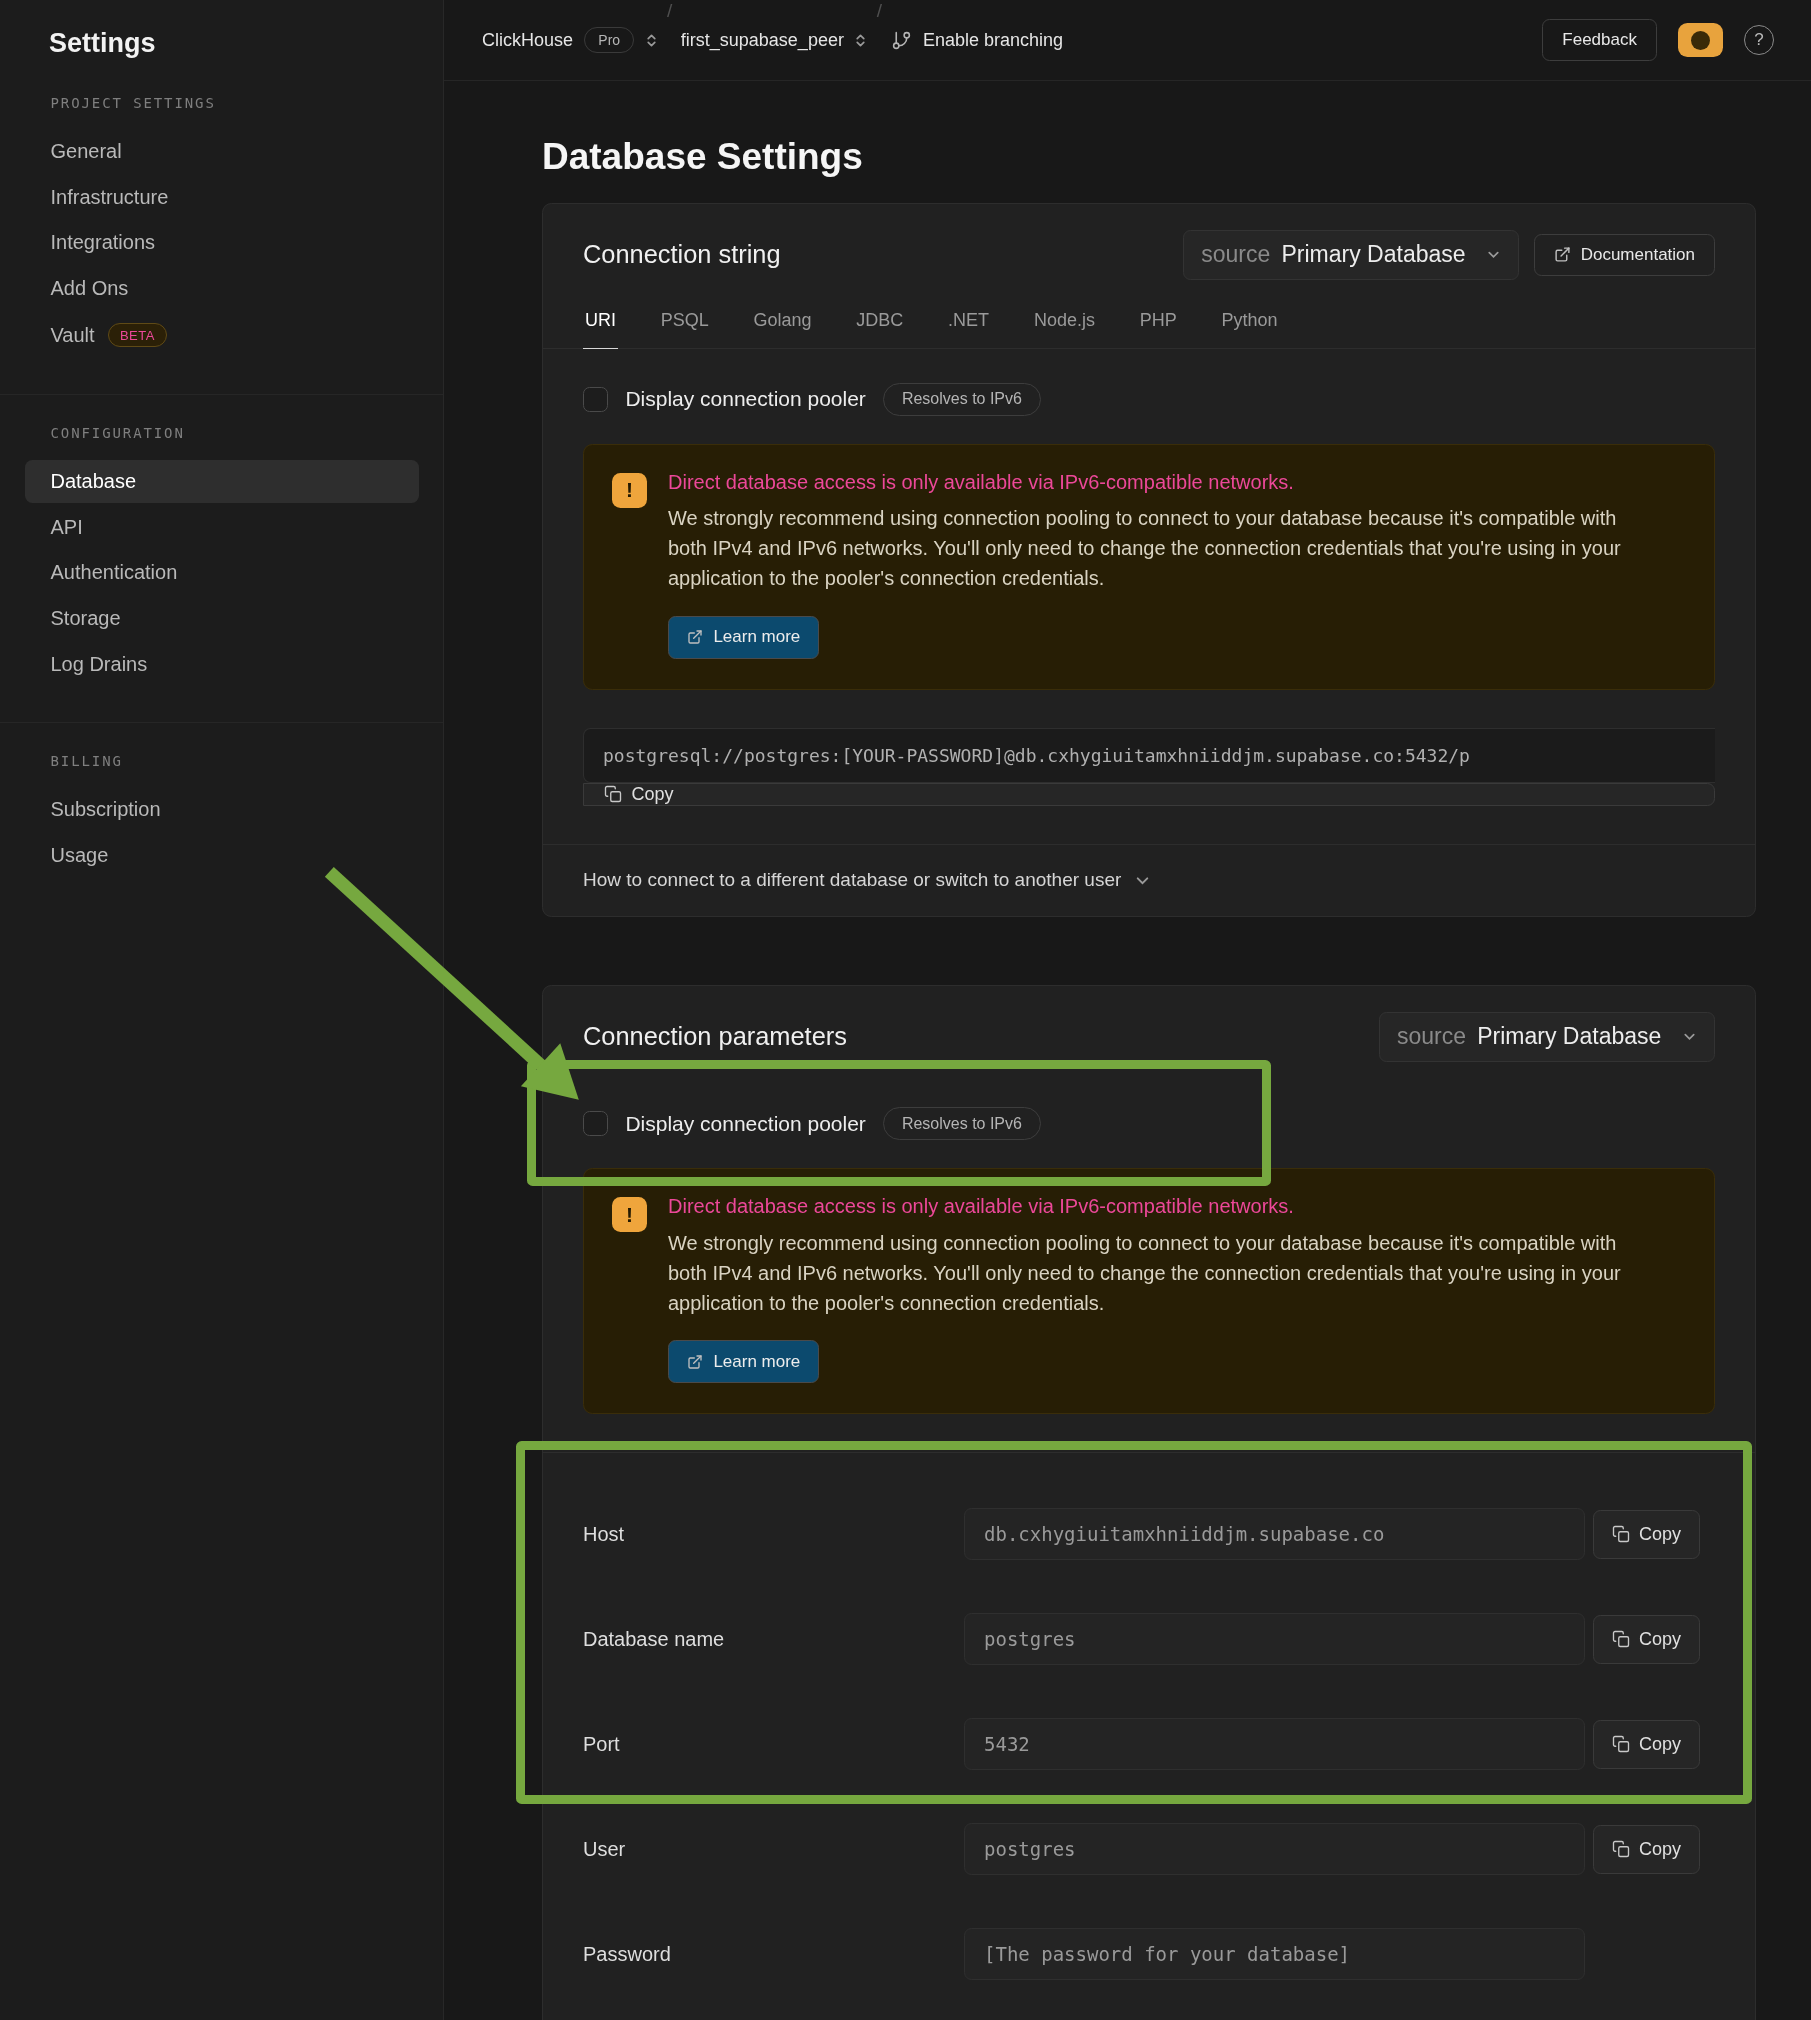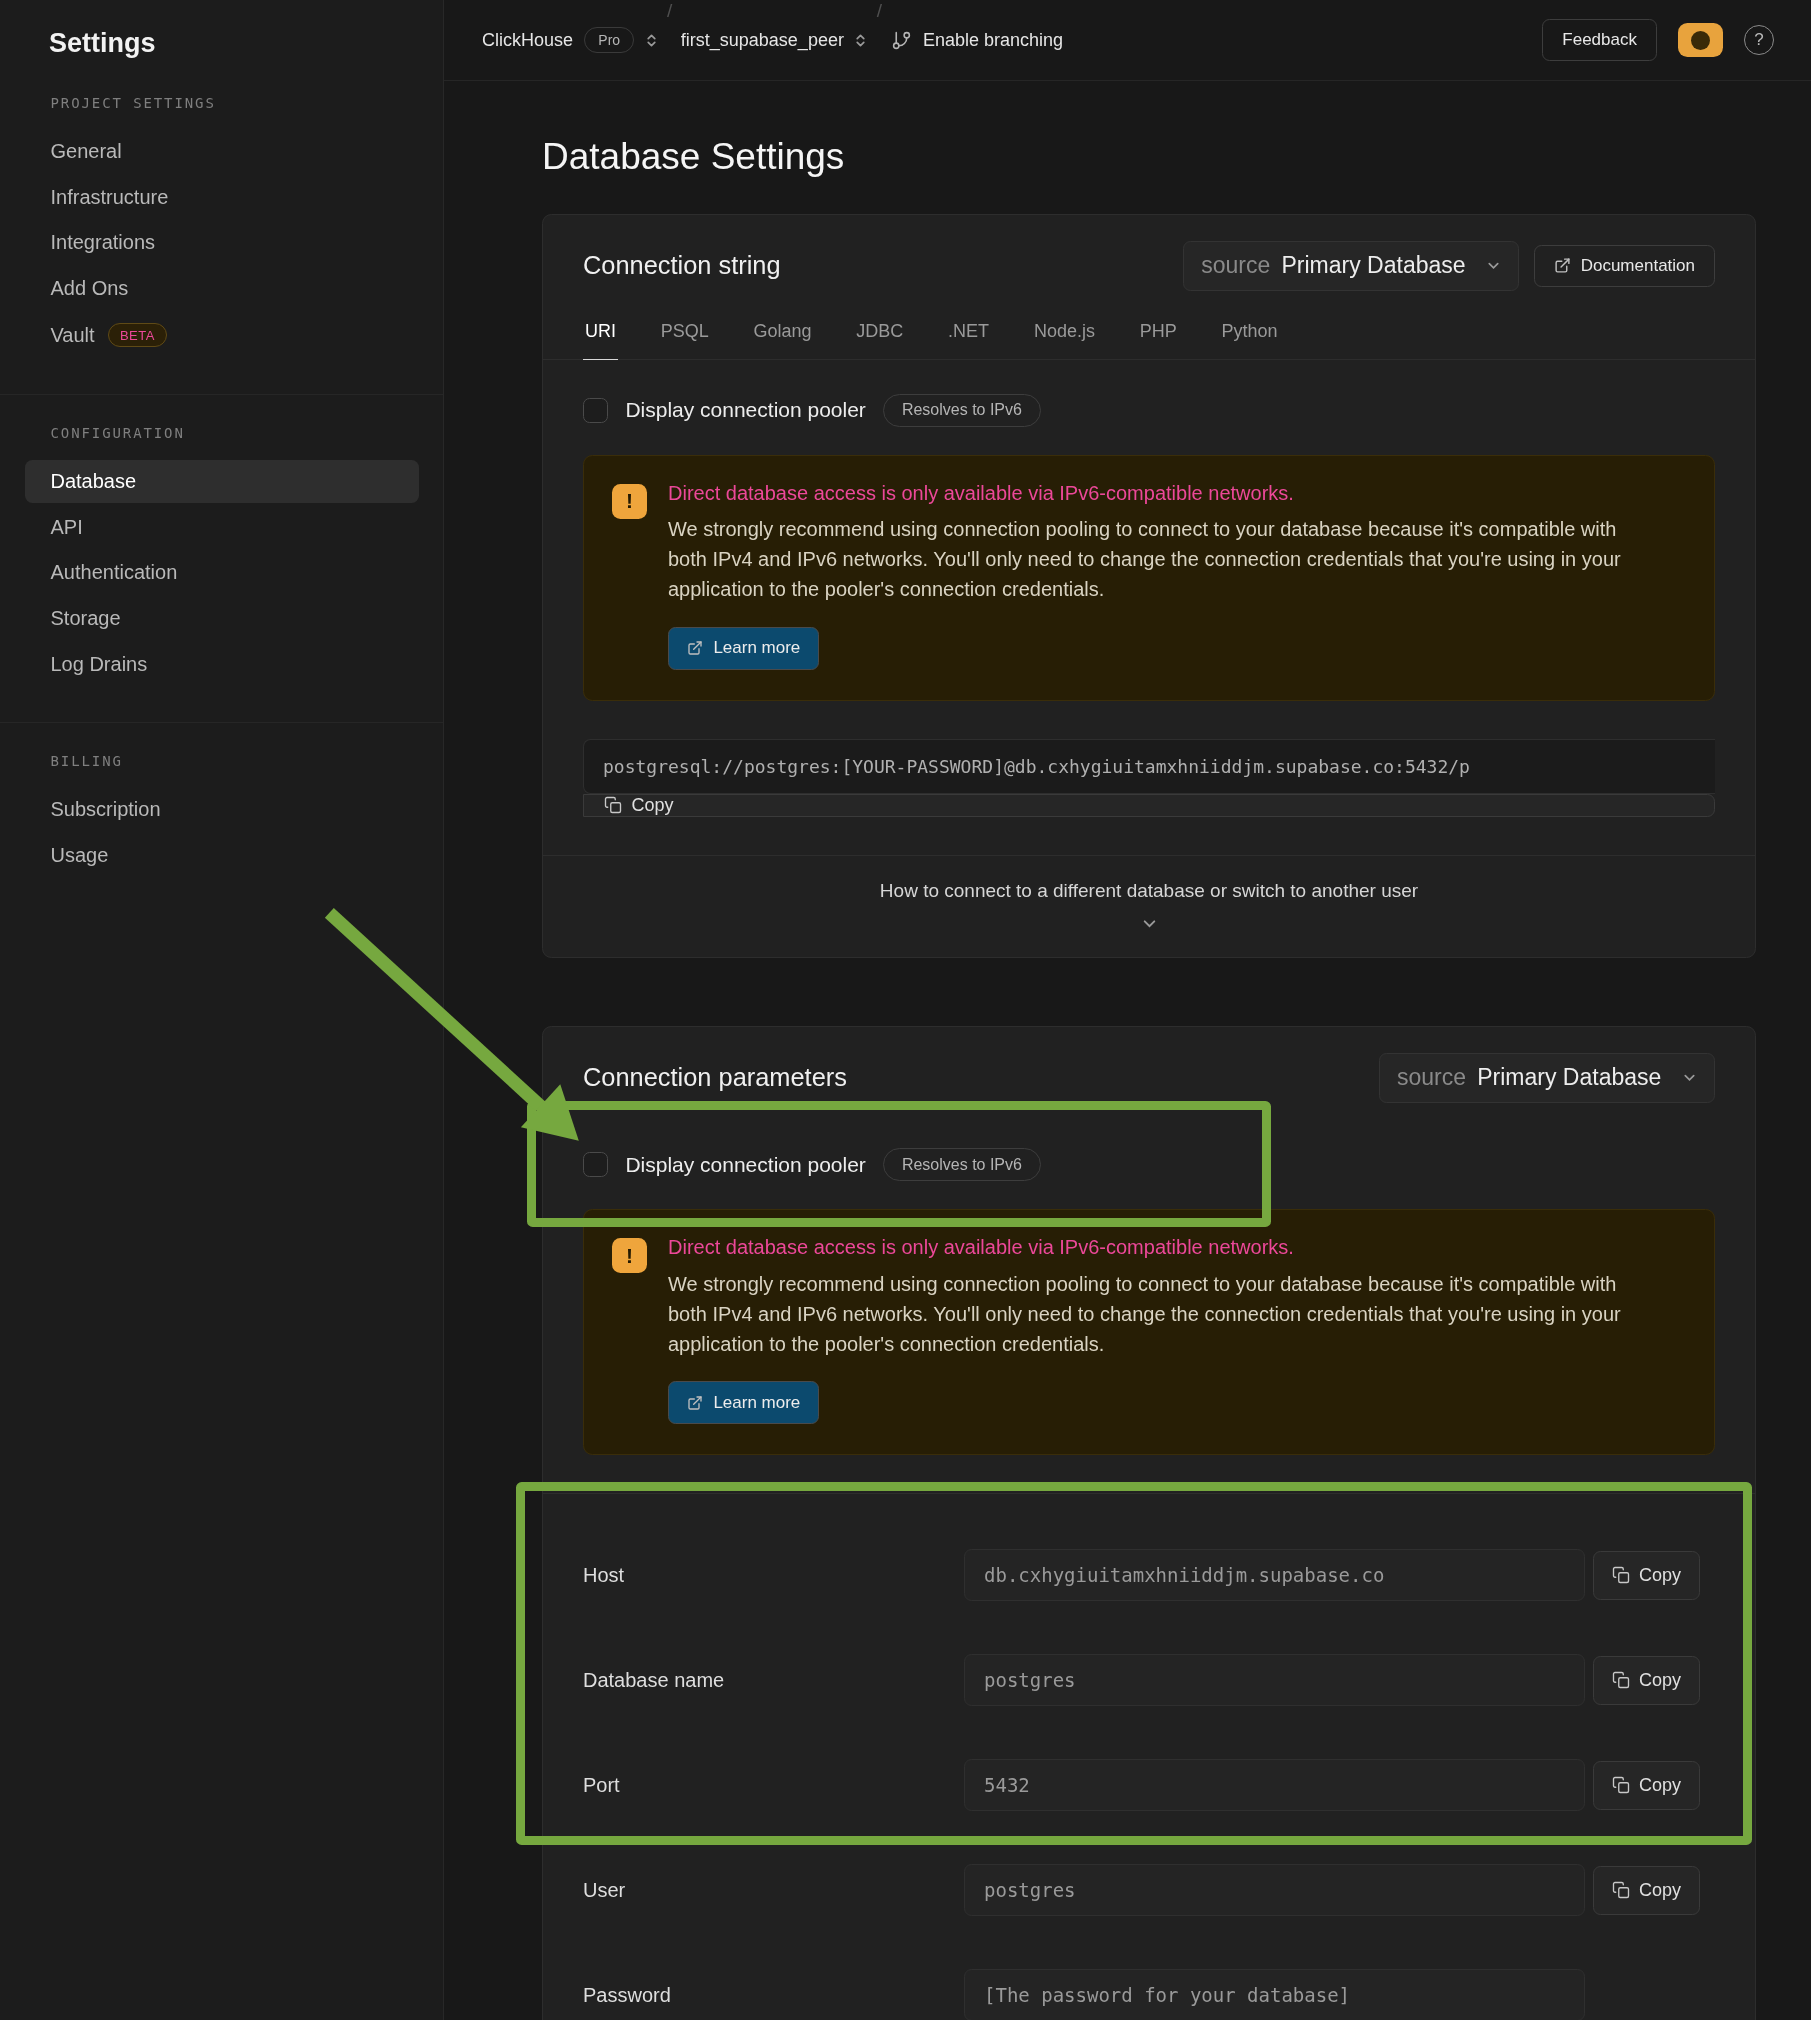--- a/index.html
+++ b/index.html
@@ -30,21 +30,21 @@
   .sep { color:#4f4f4f; font-size:19px; margin:0 7.5px; }
   .branching { display:flex; align-items:center; gap:11.3px; color:#e6e6e6; cursor:pointer; }
   .branch-icon { color:#b5b5b5; display:flex; }
   .topbar-right { margin-left:auto; display:flex; align-items:center; gap:21px; }
   .btn-outline { display:inline-flex; align-items:center; gap:9.4px; background:transparent; border:0.9px solid #3d3d3d; color:#e8e8e8; font-size:17px; padding:10.4px 19px; border-radius:7.5px; font-family:inherit; cursor:pointer; }
   .avatar { width:45px; height:34px; border-radius:9.4px; background:#e8a33d; display:flex; align-items:center; justify-content:center; cursor:pointer; }
   .avatar-dot { width:19px; height:19px; border-radius:50%; background:#3a2a08; }
   .help { width:30px; height:30px; min-width:30px; border-radius:50%; border:1.9px solid #8a8a8a; color:#b9b9b9; display:flex; align-items:center; justify-content:center; font-size:17px; cursor:pointer; }
 
   .page { padding:55px 56px 0 98px; }
-  .page-title { font-size:37px; font-weight:400; margin:0 0 36px; color:#f5f5f5; }
+  .page-title { font-size:37px; font-weight:700; margin:0 0 25px; color:#f5f5f5; }
 
   
   .card { width:1214px; background:#212121; border:0.9px solid #2d2d2d; border-radius:9.4px; margin-bottom:68px; }
   .card-head { display:flex; align-items:center; justify-content:space-between; padding:26px 40px 0; }
   .card-head h2 { font-size:25.4px; font-weight:400; margin:0; color:#f0f0f0; }
   .head-actions { display:flex; align-items:center; gap:15px; }
   .select { display:inline-flex; align-items:center; gap:11.3px; background:#262626; border:0.9px solid #333333; border-radius:7.5px; padding:10.4px 17px; font-size:23px; color:#ededed; font-family:inherit; cursor:pointer; }
   .select-label { color:#8a8a8a; }
   .tabs { display:flex; gap:41px; padding:9.4px 40px 0; border-bottom:0.9px solid #2d2d2d; margin-top:5.6px; }
   .tab { font-size:18px; color:#9a9a9a; padding:15px 1.9px 17px; cursor:pointer; border-bottom:1.9px solid transparent; margin-bottom:-0.9px; }
@@ -58,21 +58,21 @@
 
   .alert { display:flex; gap:21px; background:#271e05; border:0.9px solid #3a2d09; border-radius:9.4px; padding:26px 28px 30px; }
   .alert-icon { width:35px; height:35px; border-radius:8.5px; background:#efa53c; color:#241a02; font-weight:700; font-size:21px; display:flex; align-items:center; justify-content:center; flex:none; margin-top:1.9px; }
   .alert-title { font-size:20px; font-weight:500; color:#ec4899; margin-bottom:9.4px; }
   .alert-body { font-size:20px; line-height:1.5; color:#d9d3c2; max-width:984px; }
   .btn-dark { margin-top:22.6px; display:inline-flex; align-items:center; gap:10.4px; background:#0c4a6e; border:0.9px solid #4a4a4a; border-radius:7.5px; color:#ededed; font-size:17px; padding:10.4px 18px; font-family:inherit; cursor:pointer; }
 
   .uri-row { display:flex; align-items:stretch; margin-top:38px;flex-direction:column; }
   .uri-input { flex:1; min-width:0; background:#1b1b1b; border:0.9px solid #2e2e2e; border-right:none; border-radius:7.5px 0 0 7.5px; color:#b0b0b0; font-family:"DejaVu Sans Mono", monospace; font-size:18px; padding:16px 19px; outline:none; }
   .uri-copy { display:inline-flex; align-items:center; gap:9.4px; background:#262626; border:0.9px solid #3a3a3a; border-radius:0 7.5px 7.5px 0; color:#e0e0e0; font-size:18px; padding:0 20px; font-family:inherit; cursor:pointer; }
-  .card-foot { display:flex; align-items:center; gap:13px; border-top:0.9px solid #2d2d2d; padding:24.5px 40px; font-size:19px; color:#d6d6d6; cursor:pointer;flex-direction:column; }
+  .card-foot { display:flex; align-items:center; gap:13px; border-top:0.9px solid #2d2d2d; padding:24.5px 40px; font-size:19px; color:#d6d6d6; cursor:pointer; }
   .foot-chev { color:#9a9a9a; display:flex; }
 
   .fields { position:relative; border-top:0.9px solid #2d2d2d; padding:55px 40px 9.4px; }
   .param-row { display:flex; align-items:center; margin-bottom:53px; }
   .param-label { width:381px; font-size:20px; color:#dedede; flex:none; }
   .param-input { width:621px; flex:none; background:#242424; border:0.9px solid #2f2f2f; border-radius:7.5px; color:#9a9a9a; font-family:"DejaVu Sans Mono", monospace; font-size:19px; padding:14px 19px; outline:none; }
   .param-copy { margin-left:7.5px; display:inline-flex; align-items:center; gap:9.4px; background:#262626; border:0.9px solid #3a3a3a; border-radius:7.5px; color:#e0e0e0; font-size:18px; padding:13px 18px; font-family:inherit; cursor:pointer; }
 
   
   .ann-rect { position:absolute; border:9.4px solid #76a83f; border-radius:5.6px; pointer-events:none; z-index:60; }

